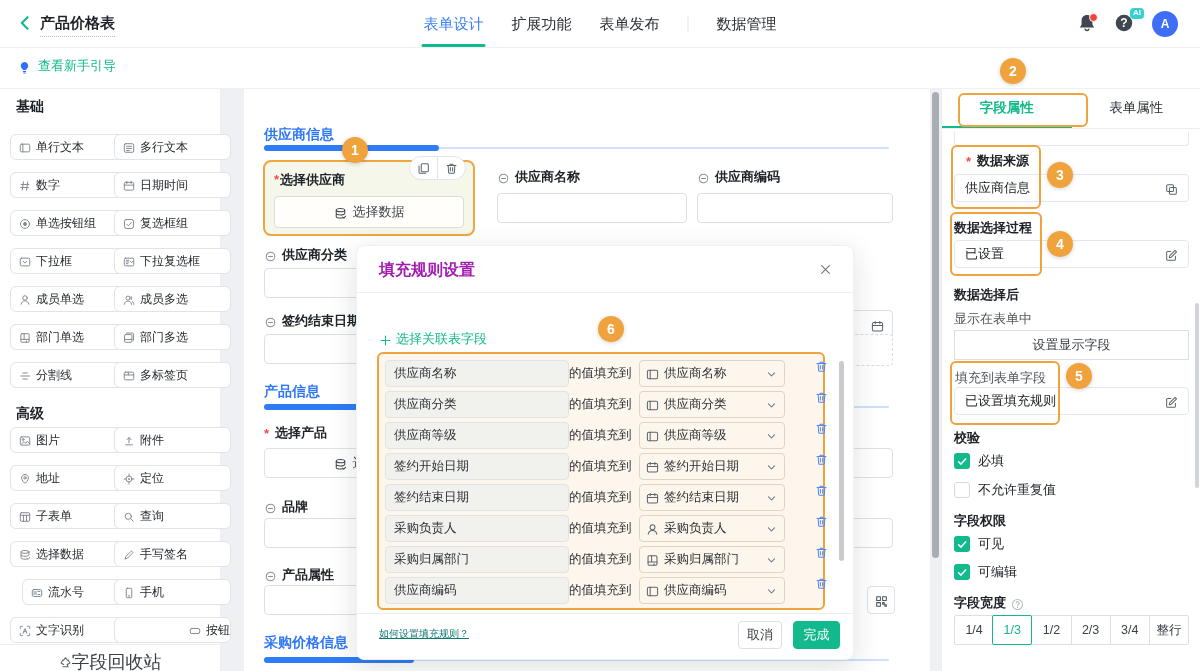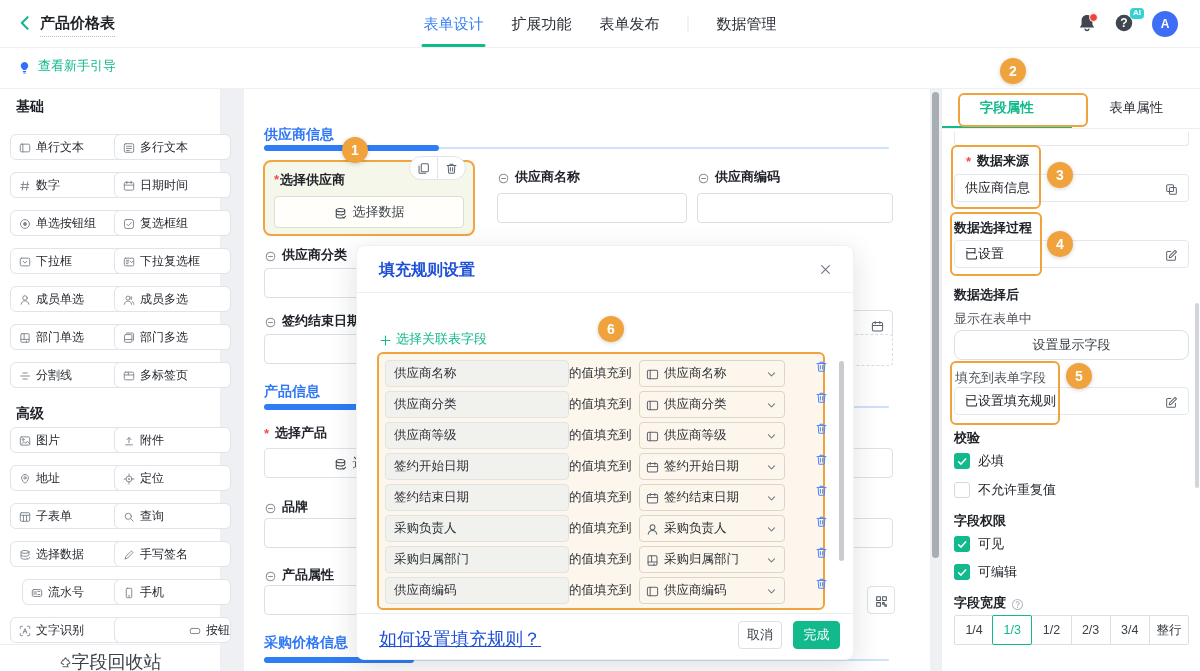--- a/index.html
+++ b/index.html
@@ -70,55 +70,55 @@
   .pick-btn{position:absolute;left:9px;right:9px;top:34px;height:30px;background:#fffefa;border:1px solid #dddfd2;border-radius:4px;
             display:flex;align-items:center;justify-content:center;gap:6px;font-size:13px;color:#3f454c;cursor:pointer}
   .pick-btn2{position:absolute;box-sizing:border-box;height:30px;background:#fff;border:1px solid #dfe2e6;border-radius:4px;
             display:flex;align-items:center;justify-content:center;gap:6px;font-size:13px;color:#3f454c;cursor:pointer}
   .qrbtn{position:absolute;width:28px;height:28px;box-sizing:border-box;border:1px solid #dfe2e6;border-radius:4px;background:#fff;
          display:flex;align-items:center;justify-content:center;color:#4a5560;cursor:pointer}
 
   
   .modal{position:absolute;left:356px;top:245px;width:496px;height:413px;background:#fff;border-radius:8px;z-index:30;
          box-shadow:0 8px 28px rgba(31,35,41,.14);border:1px solid #f0f1f3}
-  .m-title{position:absolute;left:22px;top:14px;font-size:16px;font-weight:bold;color:#1d4ed8}
+  .m-title{position:absolute;left:22px;top:14px;font-size:16px;font-weight:bold;color:#a21caf}
   .m-close{position:absolute;right:18px;top:15px;width:16px;height:16px;color:#6b7280;cursor:pointer}
   .m-hdiv{position:absolute;left:0;top:46px;width:100%;height:1px;background:#ebedf0}
   .m-desc{position:absolute;left:22px;top:60px;font-size:12.5px;color:#646a73}
   .m-add{position:absolute;left:22px;top:84px;display:flex;align-items:center;gap:4px;color:#12b98c;font-size:13px;cursor:pointer}
   .rules{position:absolute;left:20px;top:106px;width:448px;height:258px;box-sizing:border-box;border:2px solid #f0a23c;
          border-radius:6px;background:#fdf6ec;padding:4px 0 0 0}
   .mrow{display:flex;align-items:center;height:31px;padding:0 0 0 6px}
   .msrc{width:184px;height:27px;box-sizing:border-box;background:#f1f1ee;border:1px solid #e2e3e5;border-radius:4px;
         display:flex;align-items:center;padding:0 8px;font-size:12.5px;color:#2b2f36;cursor:pointer}
   .mmid{width:70px;text-align:left;font-size:12.5px;color:#2b2f36;flex:none}
   .msel{width:146px;height:27px;box-sizing:border-box;border:1px solid #dcd6c8;border-radius:4px;background:transparent;
         display:flex;align-items:center;gap:5px;padding:0 6px;font-size:12.5px;color:#2b2f36;cursor:pointer}
   .msel .tick{margin-left:auto;color:#6b7280}
   .msel .fic{color:#5c646e}
   .mdel{position:absolute;left:458px;width:16px;height:16px;color:#4d88ff;cursor:pointer}
   .m-scroll{position:absolute;left:482px;top:115px;width:5px;height:200px;background:#c9cbce;border-radius:3px}
   .m-fdiv{position:absolute;left:0;top:367px;width:100%;height:1px;background:#ebedf0}
-  .m-help{position:absolute;left:22px;top:381px;font-size:18px;color:#1d4ed8;text-decoration:underline;cursor:pointer}
+  .m-help{position:absolute;left:22px;top:381px;font-size:10px;color:#0f766e;text-decoration:underline;cursor:pointer}
   .m-cancel{position:absolute;left:381px;top:375px;width:44px;height:28px;background:#fff;border:1px solid #dcdfe6;color:#3b4148}
   .m-ok{position:absolute;left:436px;top:375px;width:47px;height:28px;background:#12b98c;border:1px solid #12b98c;color:#fff}
 
   
   .panel{position:absolute;left:941px;top:88px;width:259px;height:583px;background:#fff;border-left:1px solid #eceef1;z-index:5}
   .ptabs{position:absolute;left:0;top:0;width:100%;height:40px;border-bottom:1px solid #ebedf0;display:flex}
   .ptab{flex:1;text-align:center;line-height:40px;font-size:13.5px;color:#2b2f36;cursor:pointer}
   .ptab.active{color:#12b98c;font-weight:bold}
   .punder{position:absolute;left:0;top:38px;width:130px;height:2px;background:#12b98c}
   .hl{position:absolute;border:2px solid #f0a23c;border-radius:6px;pointer-events:none;z-index:6}
   .plabel{position:absolute;font-size:13px;color:#51565d;display:flex;align-items:center;gap:5px}
   .plabel.bold{font-weight:bold;color:#20242a}
   .pinp{position:absolute;left:12px;width:235px;height:28px;box-sizing:border-box;border:1px solid #e4e7ed;border-radius:4px;
         background:#fff;display:flex;align-items:center;padding:0 10px;font-size:13px;color:#20242a}
   .pinp .ricon{margin-left:auto;color:#5c646e;cursor:pointer}
-  .pbtn{position:absolute;left:12px;width:235px;height:30px;box-sizing:border-box;border:1px solid #dcdfe6;border-radius:8px;
+  .pbtn{position:absolute;left:12px;width:235px;height:30px;box-sizing:border-box;border:1px solid #dcdfe6;border-radius:0;
         background:#fff;display:flex;align-items:center;justify-content:center;font-size:13px;color:#3b4148;cursor:pointer}
   .chk{position:absolute;display:flex;align-items:center;gap:8px;font-size:13px;color:#20242a;cursor:pointer}
   .cbox{width:16px;height:16px;box-sizing:border-box;border-radius:3px;display:flex;align-items:center;justify-content:center}
   .cbox.on{background:#12b98c;color:#fff}
   .cbox.off{background:#fff;border:1px solid #d5d9de}
   .seg{position:absolute;left:12px;width:235px;height:30px;box-sizing:border-box;border:1px solid #dcdfe6;border-radius:2px;display:flex}
   .segc{flex:1;display:flex;align-items:center;justify-content:center;font-size:12.5px;color:#3b4148;cursor:pointer;
         border-left:1px solid #dcdfe6;box-sizing:border-box}
   .segc:first-child{border-left:none}
   .segc.active{border:1px solid #12b98c;color:#12b98c;margin:-1px;z-index:2;background:#fff;border-radius:2px}

